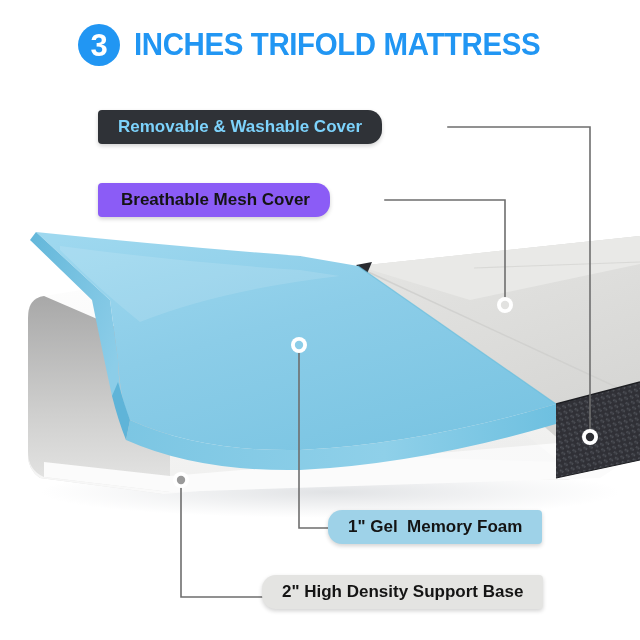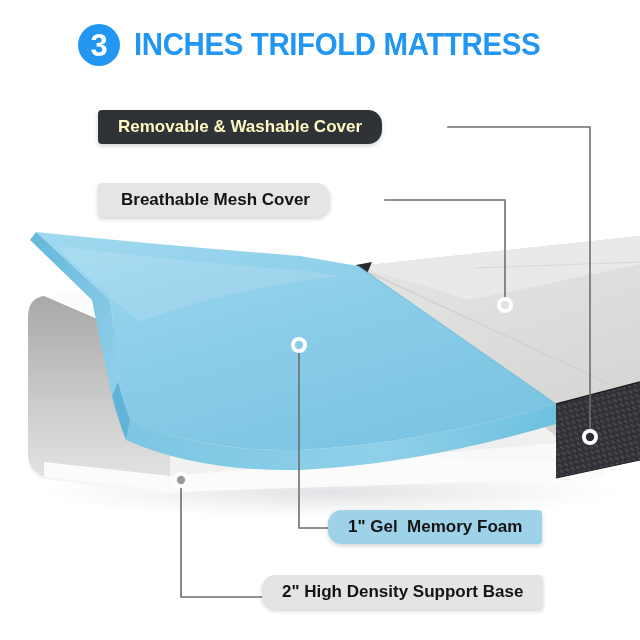--- a/index.html
+++ b/index.html
@@ -68,25 +68,25 @@
     height: 34px;
     padding: 0 20px;
     font-size: 17px;
     font-weight: bold;
     white-space: pre;
     box-sizing: border-box;
     box-shadow: 0 2px 4px rgba(0,0,0,0.18);
   }
   .pill--dark {
     background: #2f3237;
-    color: #fef9c3;
+    color: #7dd3fc;
     border-radius: 4px 14px 14px 4px;
   }
   .pill--grey {
-    background: #e5e5e5;
+    background: #8b5cf6;
     color: #141414;
     border-radius: 4px 14px 14px 4px;
     padding-left: 23px;
   }
   .pill--grey-l {
     background: #e4e4e2;
     color: #141414;
     border-radius: 14px 4px 4px 14px;
   }
   .pill--blue-l {

